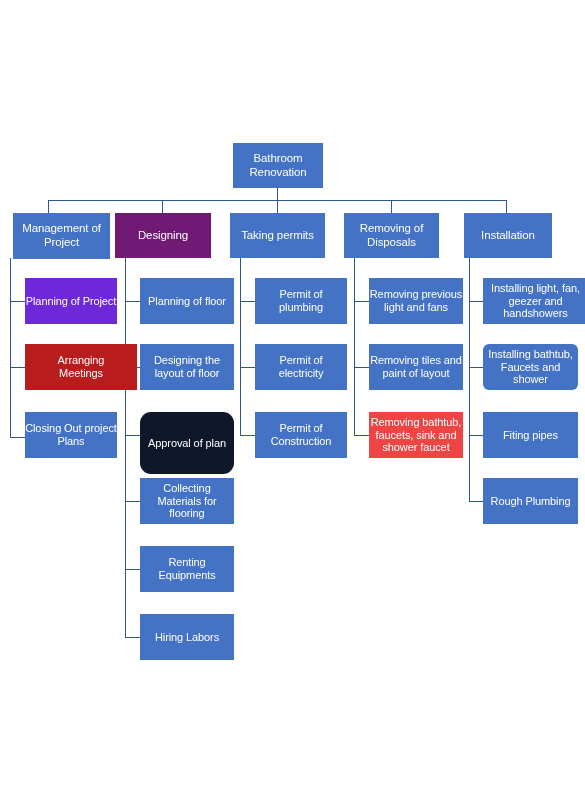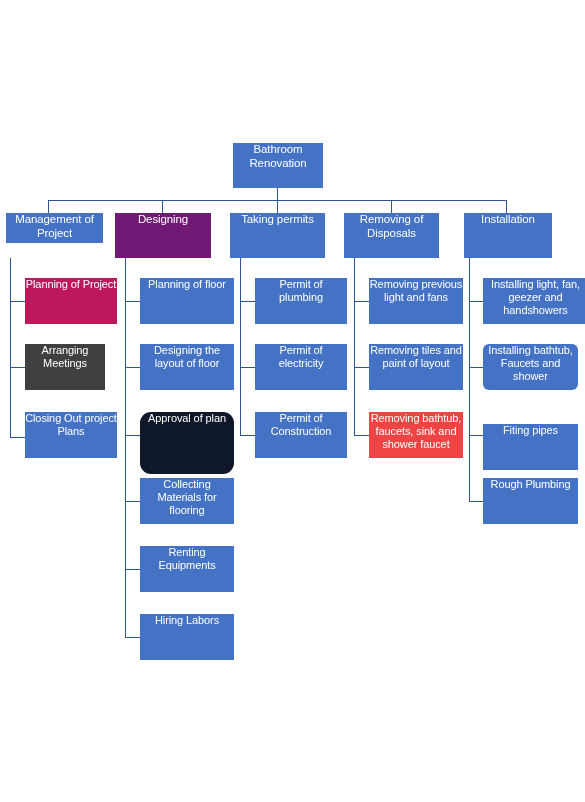--- a/index.html
+++ b/index.html
@@ -19,21 +19,21 @@
     position: absolute;
     left: 0;
     top: 0;
     width: 585px;
     height: 802px;
   }
   .node {
     position: absolute;
     box-sizing: border-box;
     display: flex;
-    align-items: flex-start;
+    align-items: center;
     justify-content: center;
     text-align: center;
     color: #ffffff;
     line-height: 1.18;
     letter-spacing: -0.1px;
     white-space: pre-line;
     overflow: visible;
   }
   .node-label {
     display: block;
@@ -92,42 +92,42 @@
   <div class="connector h-line" style="left:469px; top:301px; width:14px;"></div>
   <div class="connector h-line" style="left:469px; top:367px; width:14px;"></div>
   <div class="connector h-line" style="left:469px; top:435px; width:14px;"></div>
   <div class="connector h-line" style="left:469px; top:501px; width:14px;"></div>
 
   <div class="node lvl1" style="left:233px; top:143px; width:90px; height:45px; background:#4472C4;">
     <span class="node-label">Bathroom
 Renovation</span>
   </div>
 
-  <div class="node lvl2" style="left:6px; top:213px; width:97px; height:30px; background:#4472C4;">
+  <div class="node lvl2" style="left:13px; top:213px; width:97px; height:46px; background:#4472C4;">
     <span class="node-label">Management of
 Project</span>
   </div>
   <div class="node lvl2" style="left:115px; top:213px; width:96px; height:45px; background:#701a75;">
     <span class="node-label">Designing</span>
   </div>
   <div class="node lvl2" style="left:230px; top:213px; width:95px; height:45px; background:#4472C4;">
     <span class="node-label">Taking permits</span>
   </div>
   <div class="node lvl2" style="left:344px; top:213px; width:95px; height:45px; background:#4472C4;">
     <span class="node-label">Removing of
 Disposals</span>
   </div>
   <div class="node lvl2" style="left:464px; top:213px; width:88px; height:45px; background:#4472C4;">
     <span class="node-label">Installation</span>
   </div>
 
-  <div class="node lvl3" style="left:25px; top:278px; width:92px; height:46px; background:#be185d;">
+  <div class="node lvl3" style="left:25px; top:278px; width:92px; height:46px; background:#6d28d9;">
     <span class="node-label">Planning of Project</span>
   </div>
-  <div class="node lvl3" style="left:25px; top:344px; width:80px; height:46px; background:#404040;">
+  <div class="node lvl3" style="left:25px; top:344px; width:112px; height:46px; background:#b91c1c;">
     <span class="node-label">Arranging
 Meetings</span>
   </div>
   <div class="node lvl3" style="left:25px; top:412px; width:92px; height:46px; background:#4472C4;">
     <span class="node-label">Closing Out project
 Plans</span>
   </div>
 
   <div class="node lvl3" style="left:140px; top:278px; width:94px; height:46px; background:#4472C4;">
     <span class="node-label">Planning of floor</span>
@@ -182,20 +182,20 @@
   <div class="node lvl3" style="left:483px; top:278px; width:105px; height:46px; background:#4472C4;">
     <span class="node-label">Installing light, fan,
 geezer and
 handshowers</span>
   </div>
   <div class="node lvl3" style="left:483px; top:344px; width:95px; height:46px; background:#4472C4;border-radius:6px;">
     <span class="node-label">Installing bathtub,
 Faucets and
 shower</span>
   </div>
-  <div class="node lvl3" style="left:483px; top:412px; width:95px; height:46px; background:#4472C4;margin-top:12px;">
+  <div class="node lvl3" style="left:483px; top:412px; width:95px; height:46px; background:#4472C4;">
     <span class="node-label">Fiting pipes</span>
   </div>
   <div class="node lvl3" style="left:483px; top:478px; width:95px; height:46px; background:#4472C4;">
     <span class="node-label">Rough Plumbing</span>
   </div>
 
 </div>
 
 </body></html>

